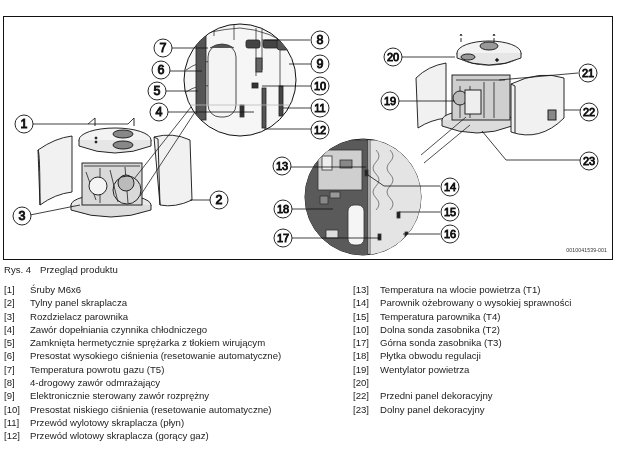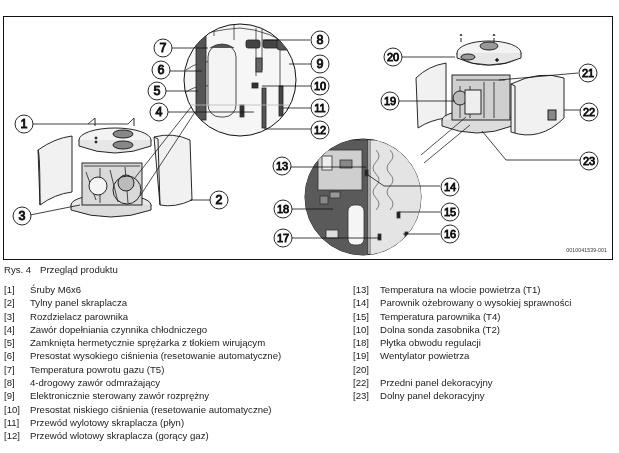--- a/index.html
+++ b/index.html
@@ -329,20 +329,24 @@
     </div>
     <div class="legend-row">
       <span class="idx">[15]</span>
       <span class="lbl">Temperatura parownika (T4)</span>
     </div>
     <div class="legend-row">
       <span class="idx">[10]</span>
       <span class="lbl">Dolna sonda zasobnika (T2)</span>
     </div>
     <div class="legend-row">
+      <span class="idx">[17]</span>
+      <span class="lbl">Górna sonda zasobnika (T3)</span>
+    </div>
+    <div class="legend-row">
       <span class="idx">[18]</span>
       <span class="lbl">Płytka obwodu regulacji</span>
     </div>
     <div class="legend-row">
       <span class="idx">[19]</span>
       <span class="lbl">Wentylator powietrza</span>
     </div>
     <div class="legend-row">
       <span class="idx">[20]</span>
     </div>

